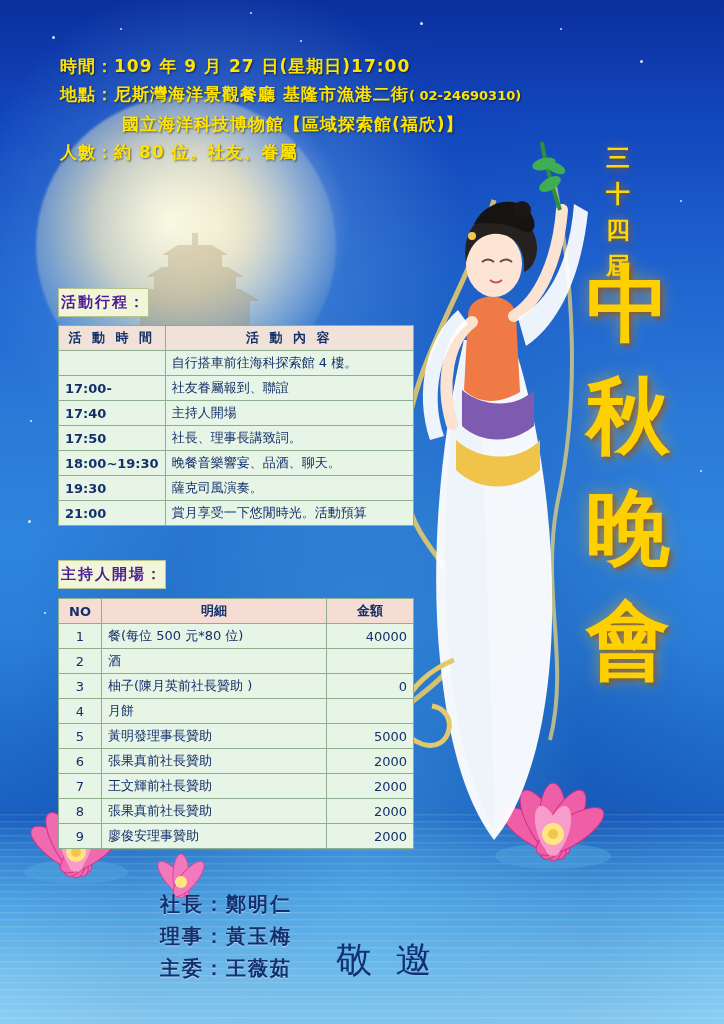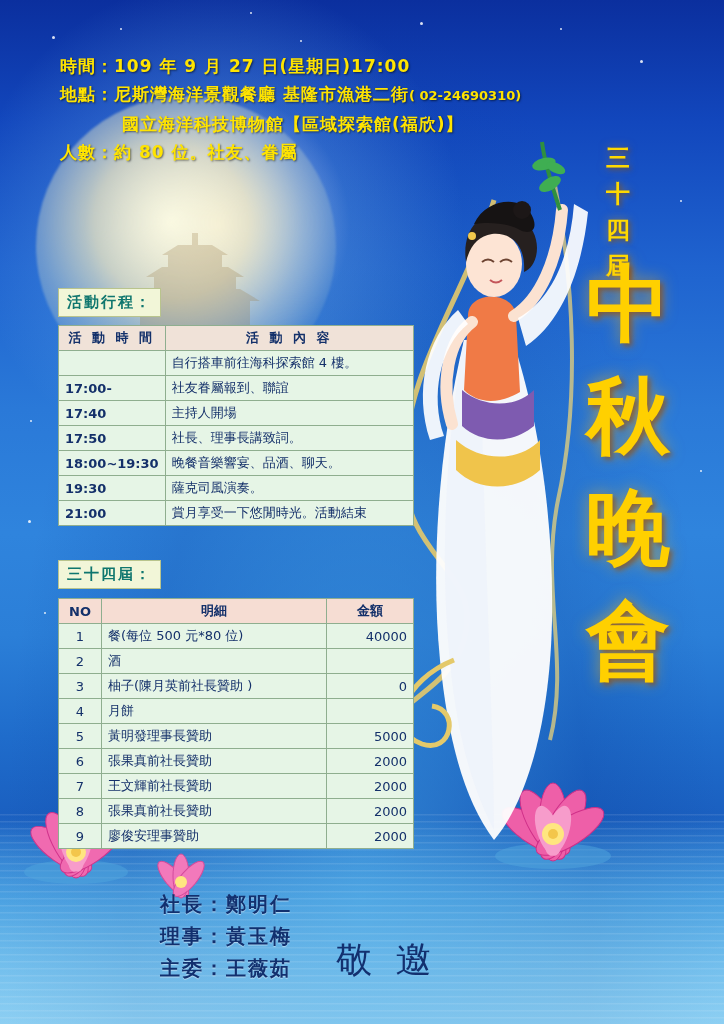--- a/index.html
+++ b/index.html
@@ -132,24 +132,24 @@
     text-align: center;
     color: #ffd000;
     text-shadow: 3px 3px 5px rgba(150,70,0,0.6), 0 0 16px rgba(255,190,20,0.55);
   }
 
   
   .caption-box {
     position: absolute;
     background: #f2f6d8;
     border: 1px solid #b9c48d;
-    color: #0f766e;
+    color: #4c1d95;
     font-weight: bold;
     font-size: 15px;
-    padding: 4px 8px;
+    padding: 4px 2px;
     letter-spacing: 2px;
   }
   #cap-schedule { left: 58px; top: 288px; }
   #cap-budget   { left: 58px; top: 560px; }
 
   
   table {
     border-collapse: collapse;
     position: absolute;
     font-size: 13px;
@@ -387,26 +387,26 @@
       <tr>
         <td class="time">18:00~19:30</td>
         <td class="desc">晚餐音樂響宴、品酒、聊天。</td>
       </tr>
       <tr>
         <td class="time">19:30</td>
         <td class="desc">薩克司風演奏。</td>
       </tr>
       <tr>
         <td class="time">21:00</td>
-        <td class="desc">賞月享受一下悠閒時光。活動結束</td>
+        <td class="desc">賞月享受一下悠閒時光。活動預算</td>
       </tr>
     </tbody>
   </table>
 
-  <div class="caption-box" id="cap-budget">三十四屆：</div>
+  <div class="caption-box" id="cap-budget">主持人開場：</div>
 
   <table id="budget-table">
     <thead>
       <tr>
         <th class="no">NO</th>
         <th class="item">明細</th>
         <th class="amt">金額</th>
       </tr>
     </thead>
     <tbody>

